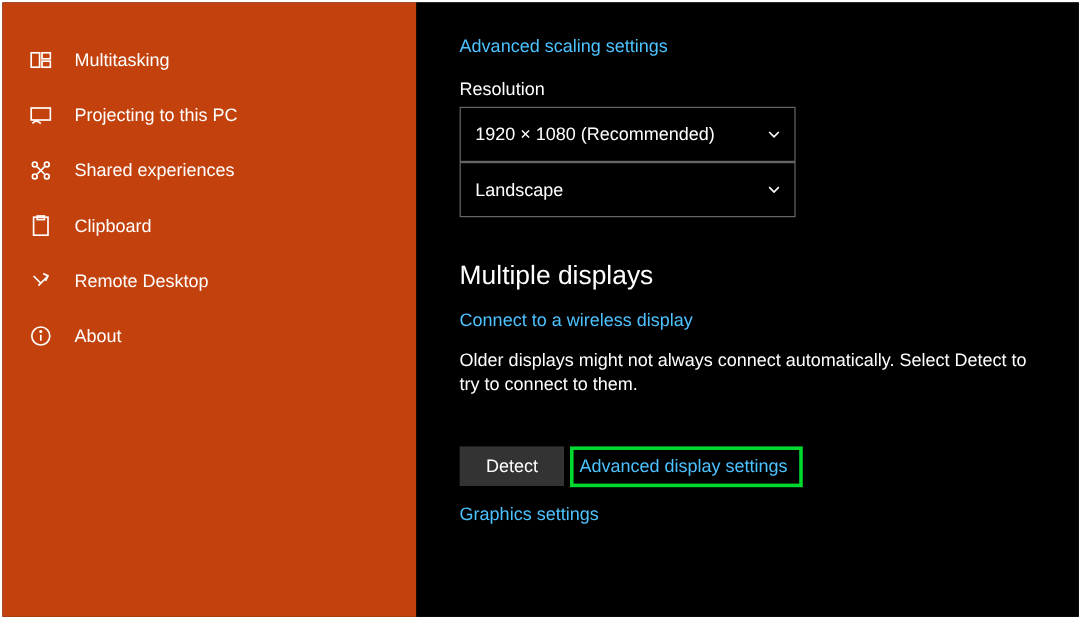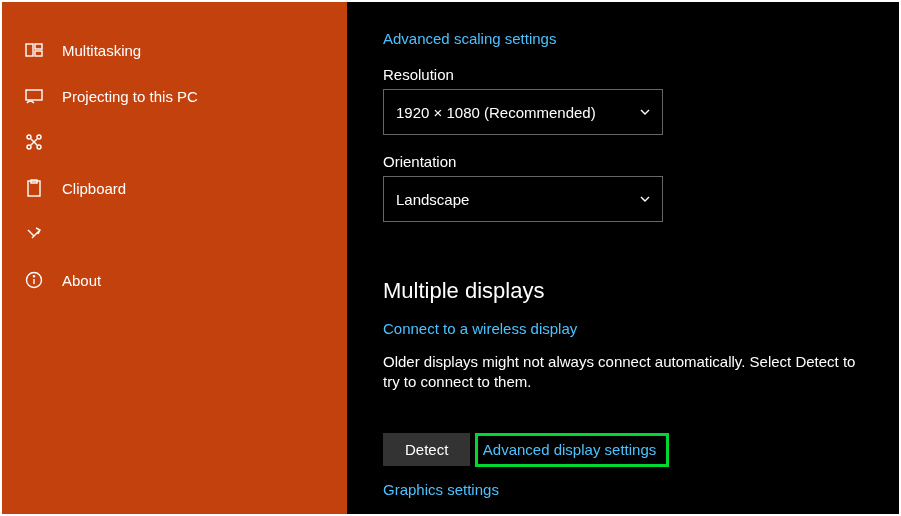--- a/index.html
+++ b/index.html
@@ -83,21 +83,21 @@
       width: 14px;
       height: 14px;
       display: inline-flex;
       align-items: center;
       justify-content: center;
     }
     .section-header {
       font-size: 22px;
       font-weight: 400;
       color: #fff;
-      margin-top: 56px;
+      margin-top: 36px;
       margin-bottom: 16px;
     }
     .description {
       font-size: 15px;
       color: #fff;
       margin-top: 14px;
       margin-bottom: 14px;
       max-width: 500px;
       line-height: 1.35;
     }
@@ -155,38 +155,40 @@
       <span class="icon">
         <svg width="18" height="18" viewBox="0 0 18 18" fill="none" stroke="#fff" stroke-width="1.4">
           <circle cx="4" cy="4" r="2"></circle>
           <circle cx="14" cy="4" r="2"></circle>
           <circle cx="4" cy="14" r="2"></circle>
           <circle cx="14" cy="14" r="2"></circle>
           <line x1="6" y1="6" x2="12" y2="12"></line>
           <line x1="12" y1="6" x2="6" y2="12"></line>
         </svg>
       </span>
+      <span class="label">Shared experiences</span>
     </div>
 
     <div class="sidebar-item">
       <span class="icon">
         <svg width="18" height="18" viewBox="0 0 18 18" fill="none" stroke="#fff" stroke-width="1.4">
           <rect x="3" y="2" width="12" height="15"></rect>
           <rect x="6" y="1" width="6" height="3"></rect>
         </svg>
       </span>
       <span class="label">Clipboard</span>
     </div>
 
     <div class="sidebar-item">
       <span class="icon">
         <svg width="18" height="18" viewBox="0 0 18 18" fill="none" stroke="#fff" stroke-width="1.4">
           <path d="M3 5 L9 11 L7 13 M9 11 L15 5 M11 3 L15 5 L13 9"></path>
         </svg>
       </span>
+      <span class="label">Remote Desktop</span>
     </div>
 
     <div class="sidebar-item">
       <span class="icon">
         <svg width="18" height="18" viewBox="0 0 18 18" fill="none" stroke="#fff" stroke-width="1.4">
           <circle cx="9" cy="9" r="7.5"></circle>
           <line x1="9" y1="8" x2="9" y2="13"></line>
           <circle cx="9" cy="5.2" r="0.6" fill="#fff"></circle>
         </svg>
       </span>
@@ -202,21 +204,20 @@
     <div class="field-label">Resolution</div>
     <div class="select-box">
       <span>1920 × 1080 (Recommended)</span>
       <span class="chevron-down">
         <svg width="12" height="12" viewBox="0 0 12 12" fill="none" stroke="#fff" stroke-width="1.4">
           <path d="M2 4 L6 8 L10 4"></path>
         </svg>
       </span>
     </div>
 
-    <div class="field-label">Orientation</div>
     <div class="select-box">
       <span>Landscape</span>
       <span class="chevron-down">
         <svg width="12" height="12" viewBox="0 0 12 12" fill="none" stroke="#fff" stroke-width="1.4">
           <path d="M2 4 L6 8 L10 4"></path>
         </svg>
       </span>
     </div>
 
     <h2 class="section-header">Multiple displays</h2>

